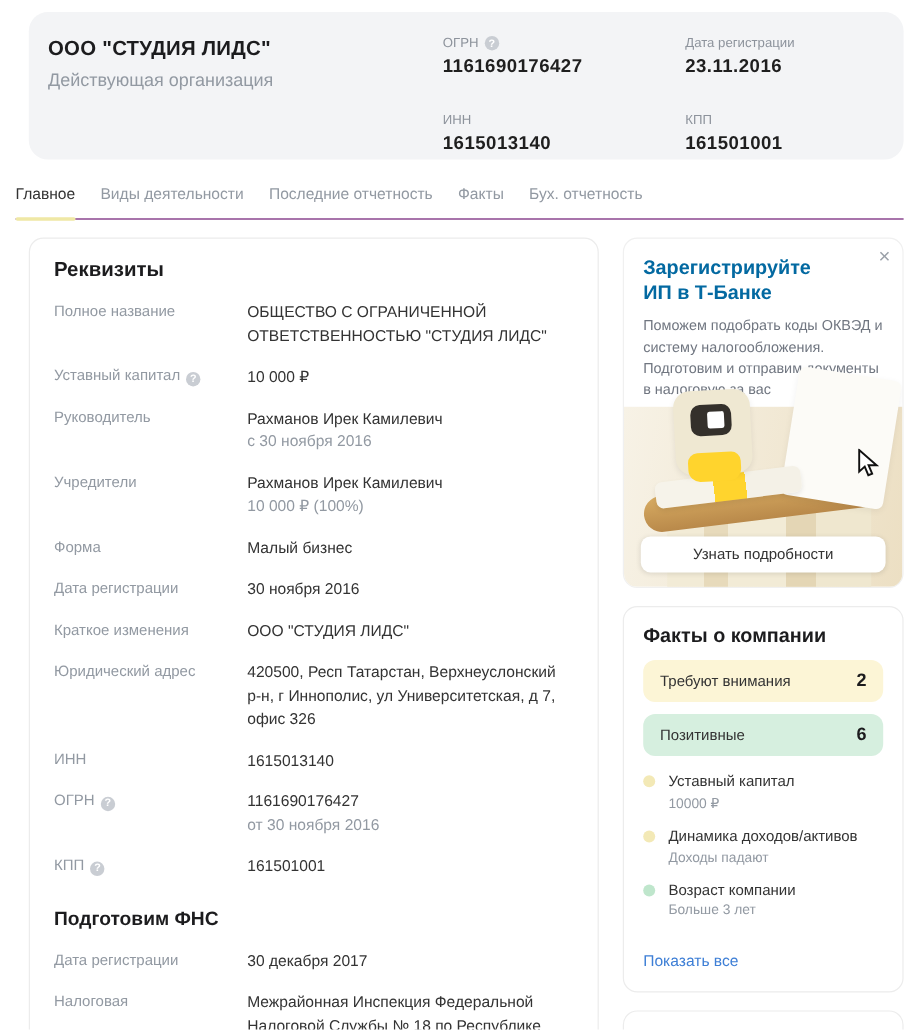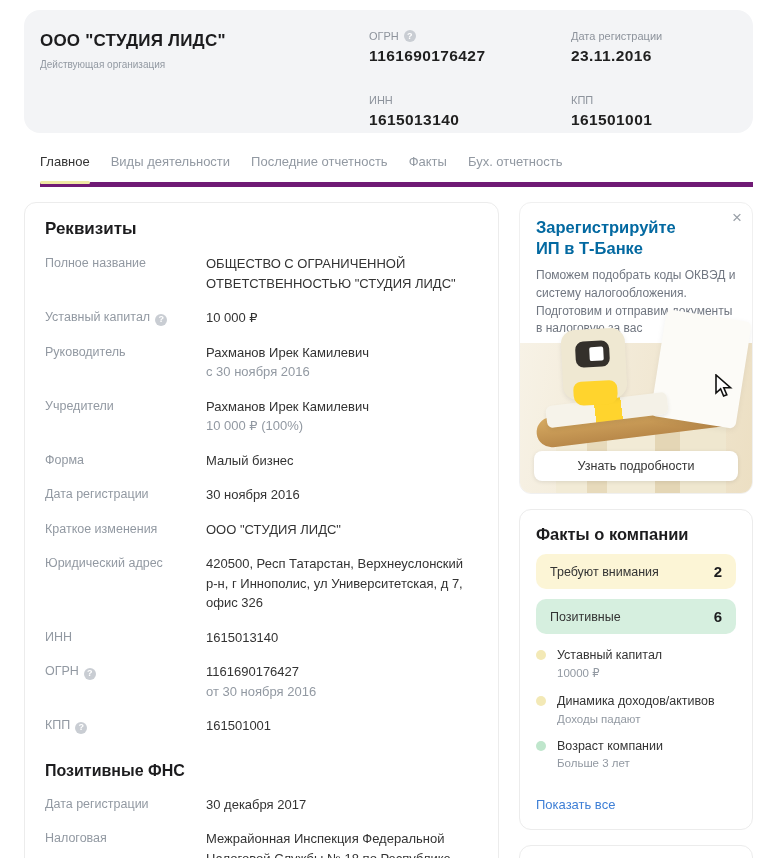--- a/index.html
+++ b/index.html
@@ -10,31 +10,31 @@
     font-family:"Liberation Sans","DejaVu Sans",sans-serif;
     color:#333;
   }
   
   .header-card{
     margin:10px 15px 0 24px; height:123px;
     background:#f3f4f6; border-radius:16px;
     display:flex; padding:18px 6px 0 16px;
   }
   .company-name{ font-size:17px; font-weight:bold; color:#1c1c1e; margin:3px 0 0; letter-spacing:.2px;}
-  .company-status{ font-size:10px; color:#9299a2; margin-top:8px;}
+  .company-status{ font-size:15px; color:#9299a2; margin-top:8px;}
   .header-stats{ margin-left:auto; display:grid; grid-template-columns:202px 176px; row-gap:25px; padding-top:2px;}
   .stat-label{ font-size:11px; color:#8d939c; display:flex; align-items:center; gap:5px;}
   .stat-value{ font-size:15.5px; font-weight:bold; color:#1f1f1f; margin-top:5px; letter-spacing:.4px;}
   .help{
     width:12px; height:12px; border-radius:50%; background:#c9cdd3; color:#fff;
     font-size:9px; font-weight:bold; display:inline-flex; align-items:center;
     justify-content:center; flex:none; cursor:pointer;
   }
   
-  .tabs{ display:flex; gap:21px; margin:21px 15px 0 40px; border-bottom:5px solid #701a75;}
+  .tabs{ display:flex; gap:21px; margin:21px 15px 0 13px; border-bottom:1px solid #701a75;}
   .tab{ font-size:13px; color:#9299a2; padding-bottom:13px; position:relative; cursor:pointer; white-space:nowrap;}
   .tab.active{ color:#333;}
   .tab.active::after{ content:""; position:absolute; left:0; right:0; bottom:-2px; height:3px; background:#efe8a5; border-radius:2px;}
   
   .content{ display:flex; align-items:flex-start; gap:20px; margin:15px 15px 0 24px;}
   .req-card{ width:476px; background:#fff; border:1px solid #ececec; border-radius:12px; padding:16px 20px 20px;}
   .card-title{ font-size:17px; font-weight:bold; color:#1c1c1e; margin:0 0 3px;}
   .section-heading{ font-size:16px; font-weight:bold; color:#1c1c1e; margin:26px 0 2px;}
   .req-row{ display:grid; grid-template-columns:145px 1fr; column-gap:16px; margin-top:15px;}
   .req-label{ font-size:12.5px; color:#9299a2; line-height:1.5;}
@@ -186,21 +186,21 @@
             <div class="val-line">1161690176427</div>
             <div class="val-line muted">от 30 ноября 2016</div>
           </div>
         </div>
         <div class="req-row">
           <div class="req-label">КПП<span class="help">?</span></div>
           <div class="req-value">
             <div class="val-line">161501001</div>
           </div>
         </div>
-        <h3 class="section-heading">Позитивные ФНС</h3>
+        <h3 class="section-heading">Подготовим ФНС</h3>
         <div class="req-row">
           <div class="req-label">Дата регистрации</div>
           <div class="req-value">
             <div class="val-line">30 декабря 2017</div>
           </div>
         </div>
         <div class="req-row">
           <div class="req-label">Налоговая</div>
           <div class="req-value">
             <div class="val-line">Межрайонная Инспекция Федеральной Налоговой Службы № 18 по Республике Татарстан</div>

